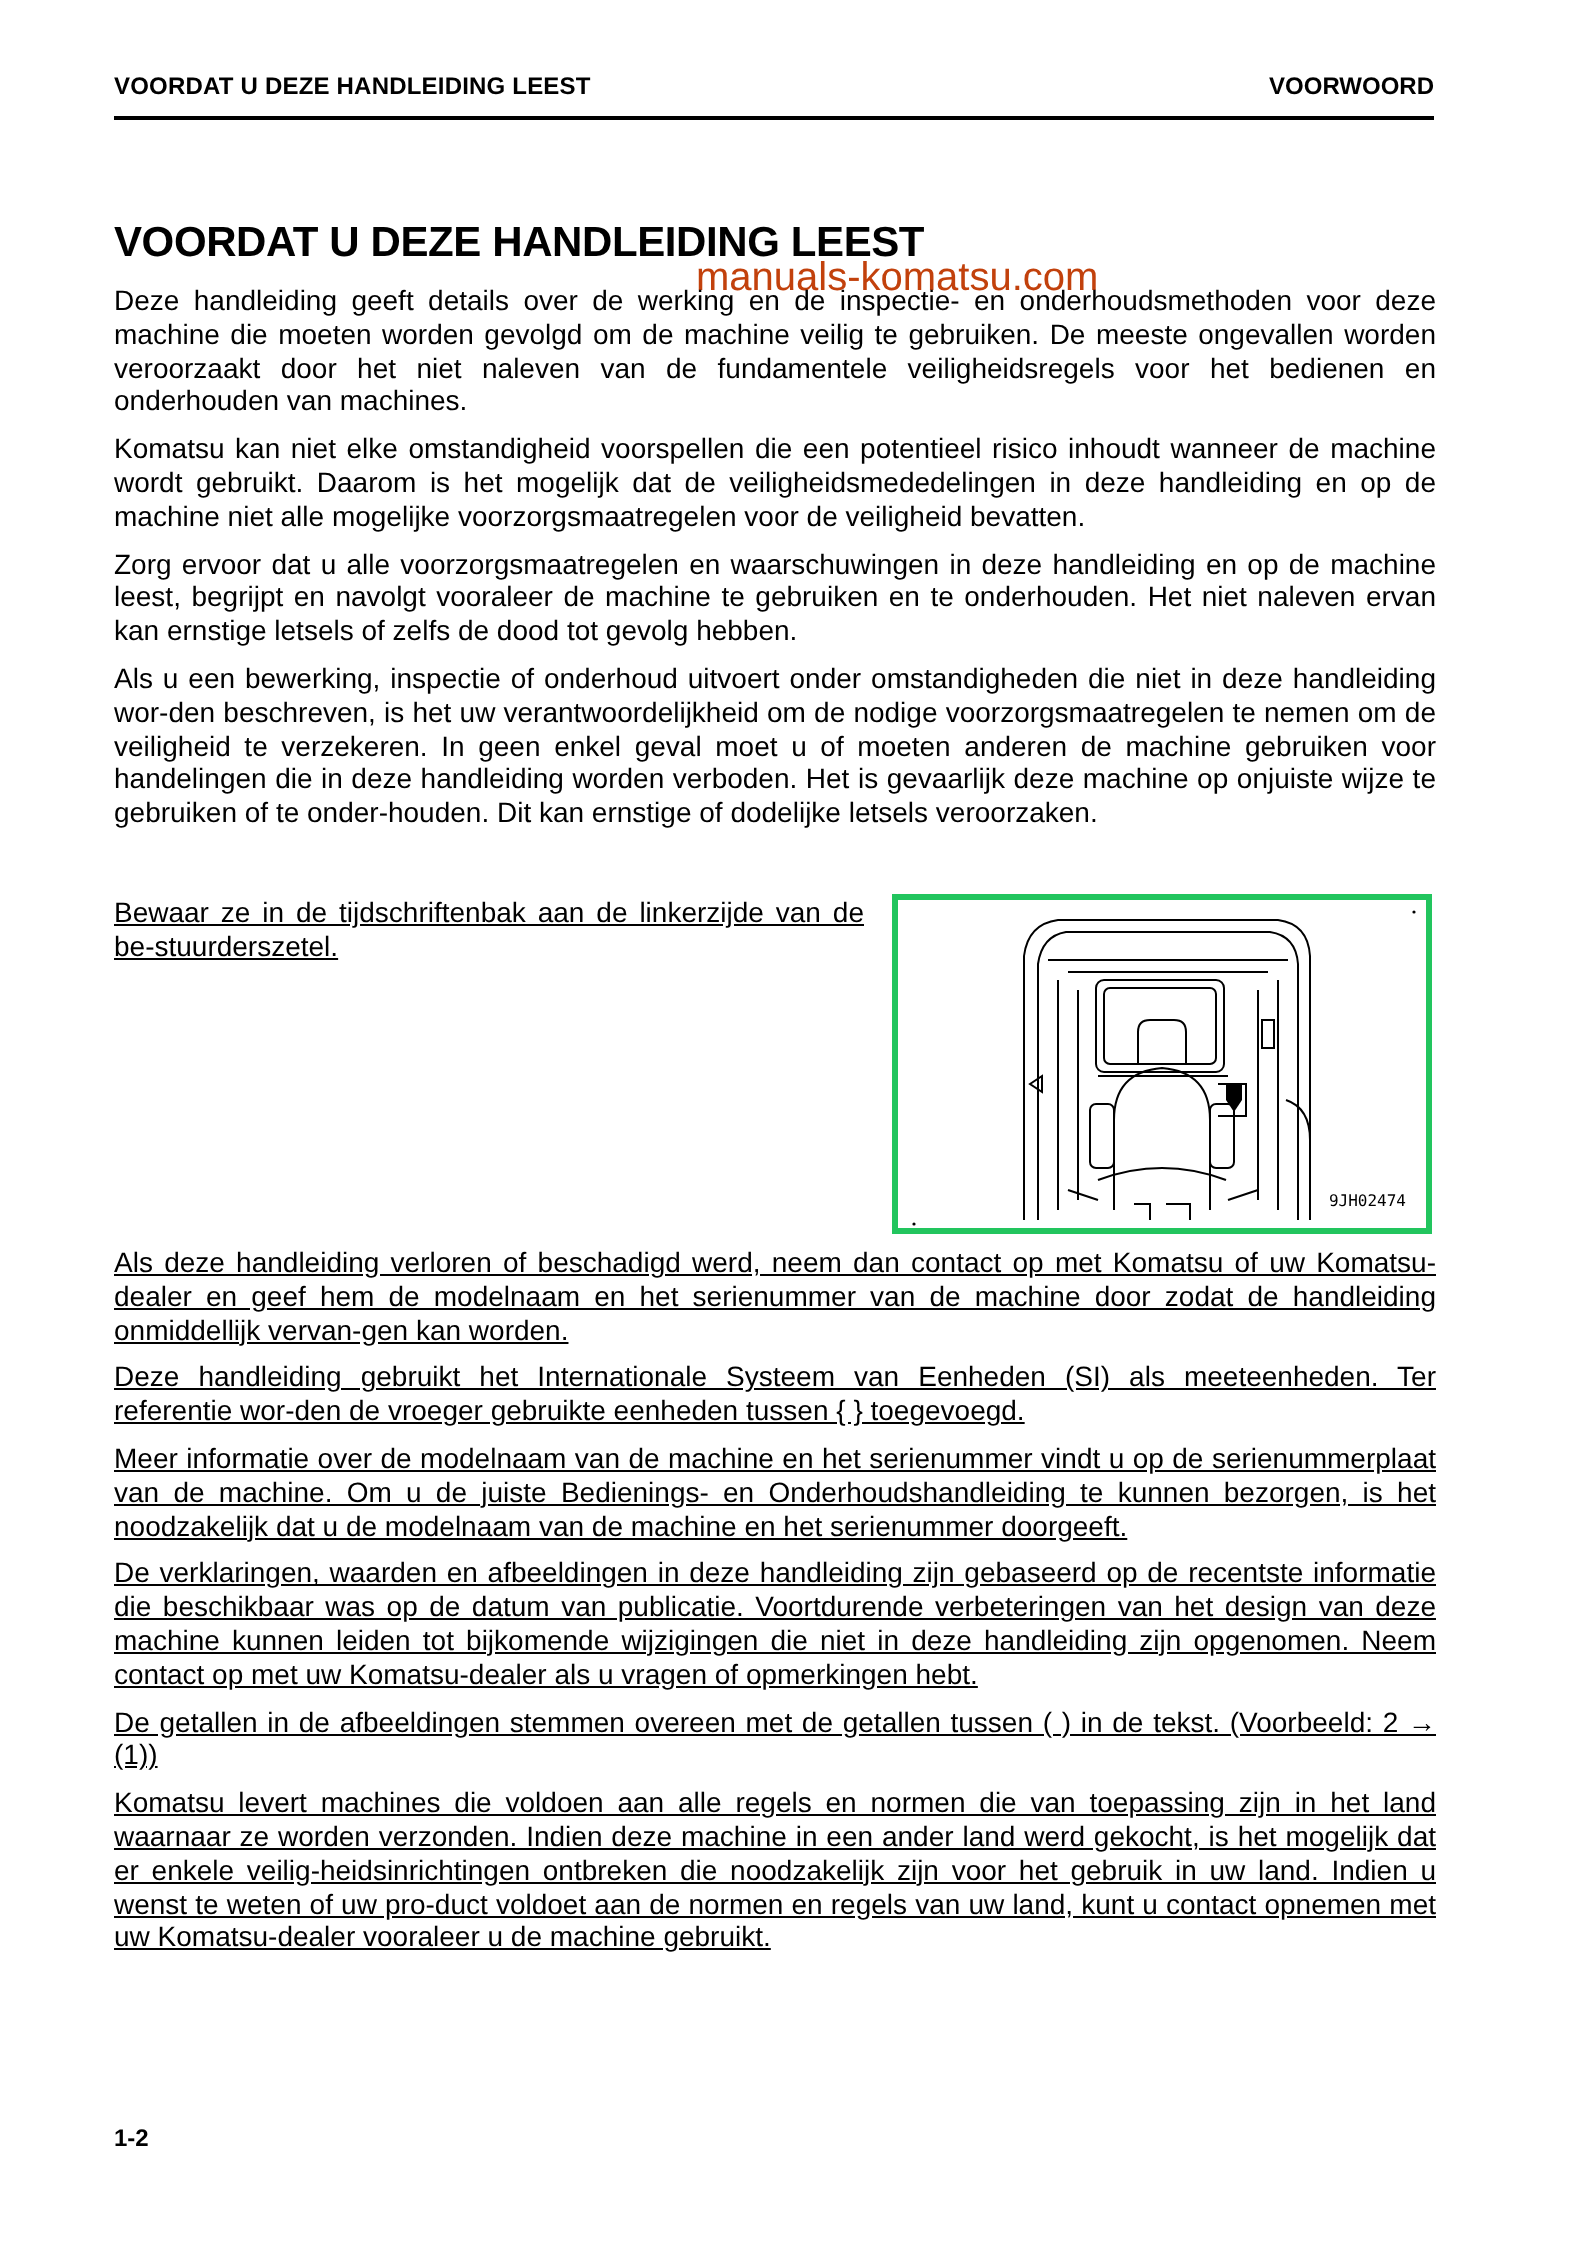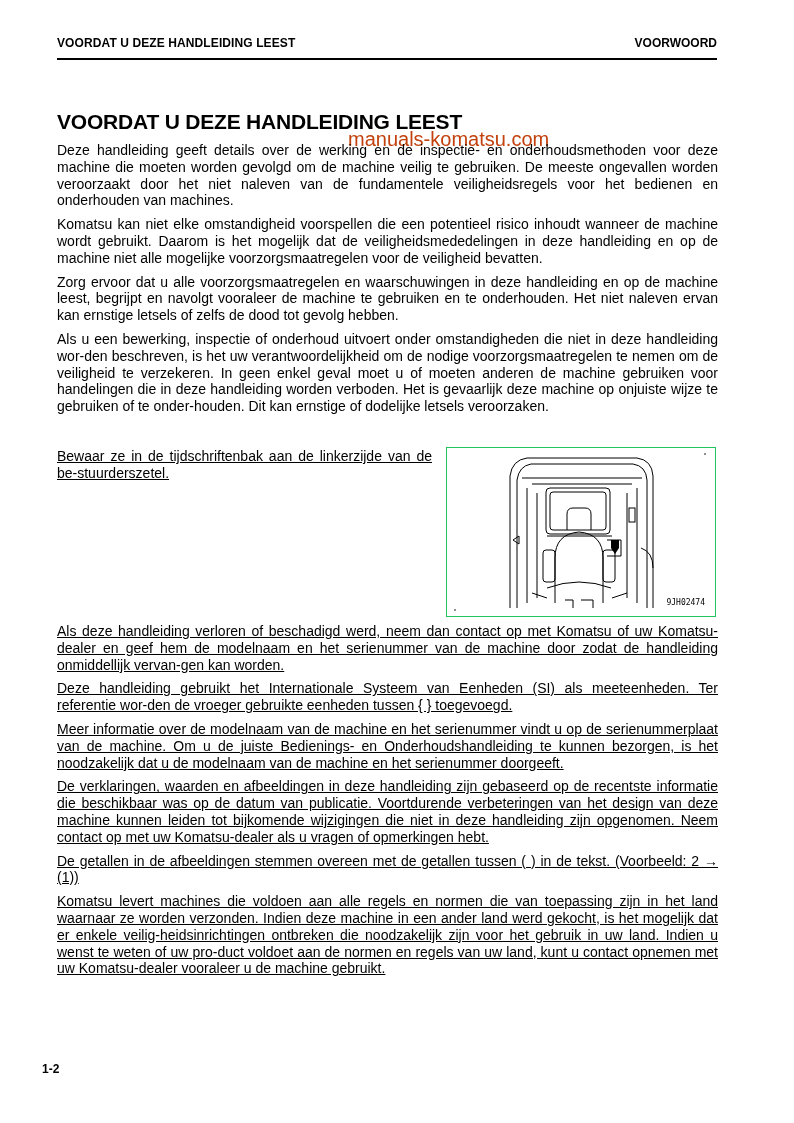--- a/index.html
+++ b/index.html
@@ -5,24 +5,24 @@
     html, body { margin: 0; padding: 0; background: #ffffff; }
     body { width: 794px; height: 1123px; position: relative; overflow: hidden; font-family: "Liberation Sans", sans-serif; color: #000; }
     .header { position: absolute; left: 57px; top: 36px; width: 660px; height: 22px; border-bottom: 2px solid #000; }
     .header-left { position: absolute; left: 0; top: 0; font-size: 12px; font-weight: bold; letter-spacing: 0.1px; }
     .header-right { position: absolute; right: 0; top: 0; font-size: 12px; font-weight: bold; text-align: center; }
     .title { position: absolute; left: 57px; top: 110px; font-size: 21px; font-weight: bold; letter-spacing: -0.2px; margin: 0; }
     .watermark { position: absolute; left: 348px; top: 128px; font-size: 20px; color: #c2410c; letter-spacing: 0px; }
     .body-text { position: absolute; left: 57px; width: 661px; font-size: 14px; line-height: 16.8px; text-align: justify; }
     .body-text p { margin: 0 0 7px 0; }
     .narrow { width: 375px; text-decoration: underline; }
-    .figure { position: absolute; left: 446px; top: 447px; width: 270px; height: 170px; border: 1px solid #22c55e; box-sizing: border-box; }
+    .figure { position: absolute; left: 446px; top: 447px; width: 270px; height: 170px; border: 3px solid #22c55e; box-sizing: border-box; }
     .figure svg { position: absolute; left: 0; top: 0; }
     .fig-code { position: absolute; right: 10px; bottom: 9px; font-size: 8px; font-family: "DejaVu Sans Mono", monospace; }
-    .page-num { position: absolute; left: 42px; top: 1062px; font-size: 12px; font-weight: bold; }
+    .page-num { position: absolute; left: 57px; top: 1062px; font-size: 12px; font-weight: bold; }
   </style>
 </head>
 <body>
 
 <div class="header">
   <span class="header-left">VOORDAT U DEZE HANDLEIDING LEEST</span>
   <span class="header-right">VOORWOORD</span>
 </div>
 
 <h1 class="title">VOORDAT U DEZE HANDLEIDING LEEST</h1>

